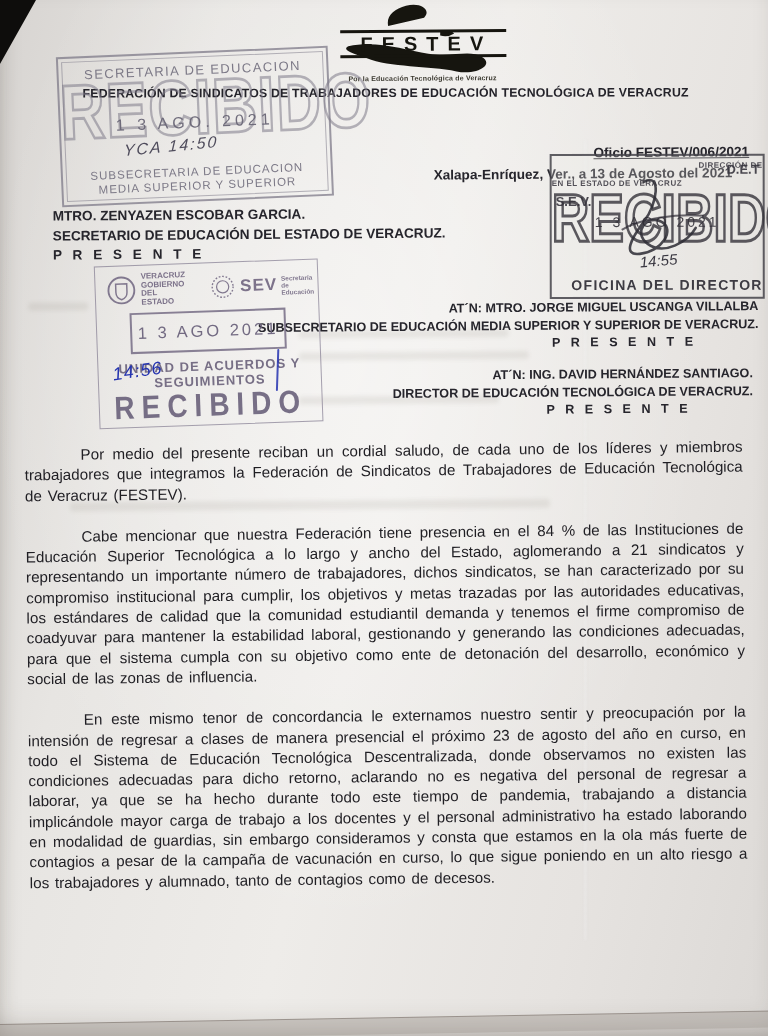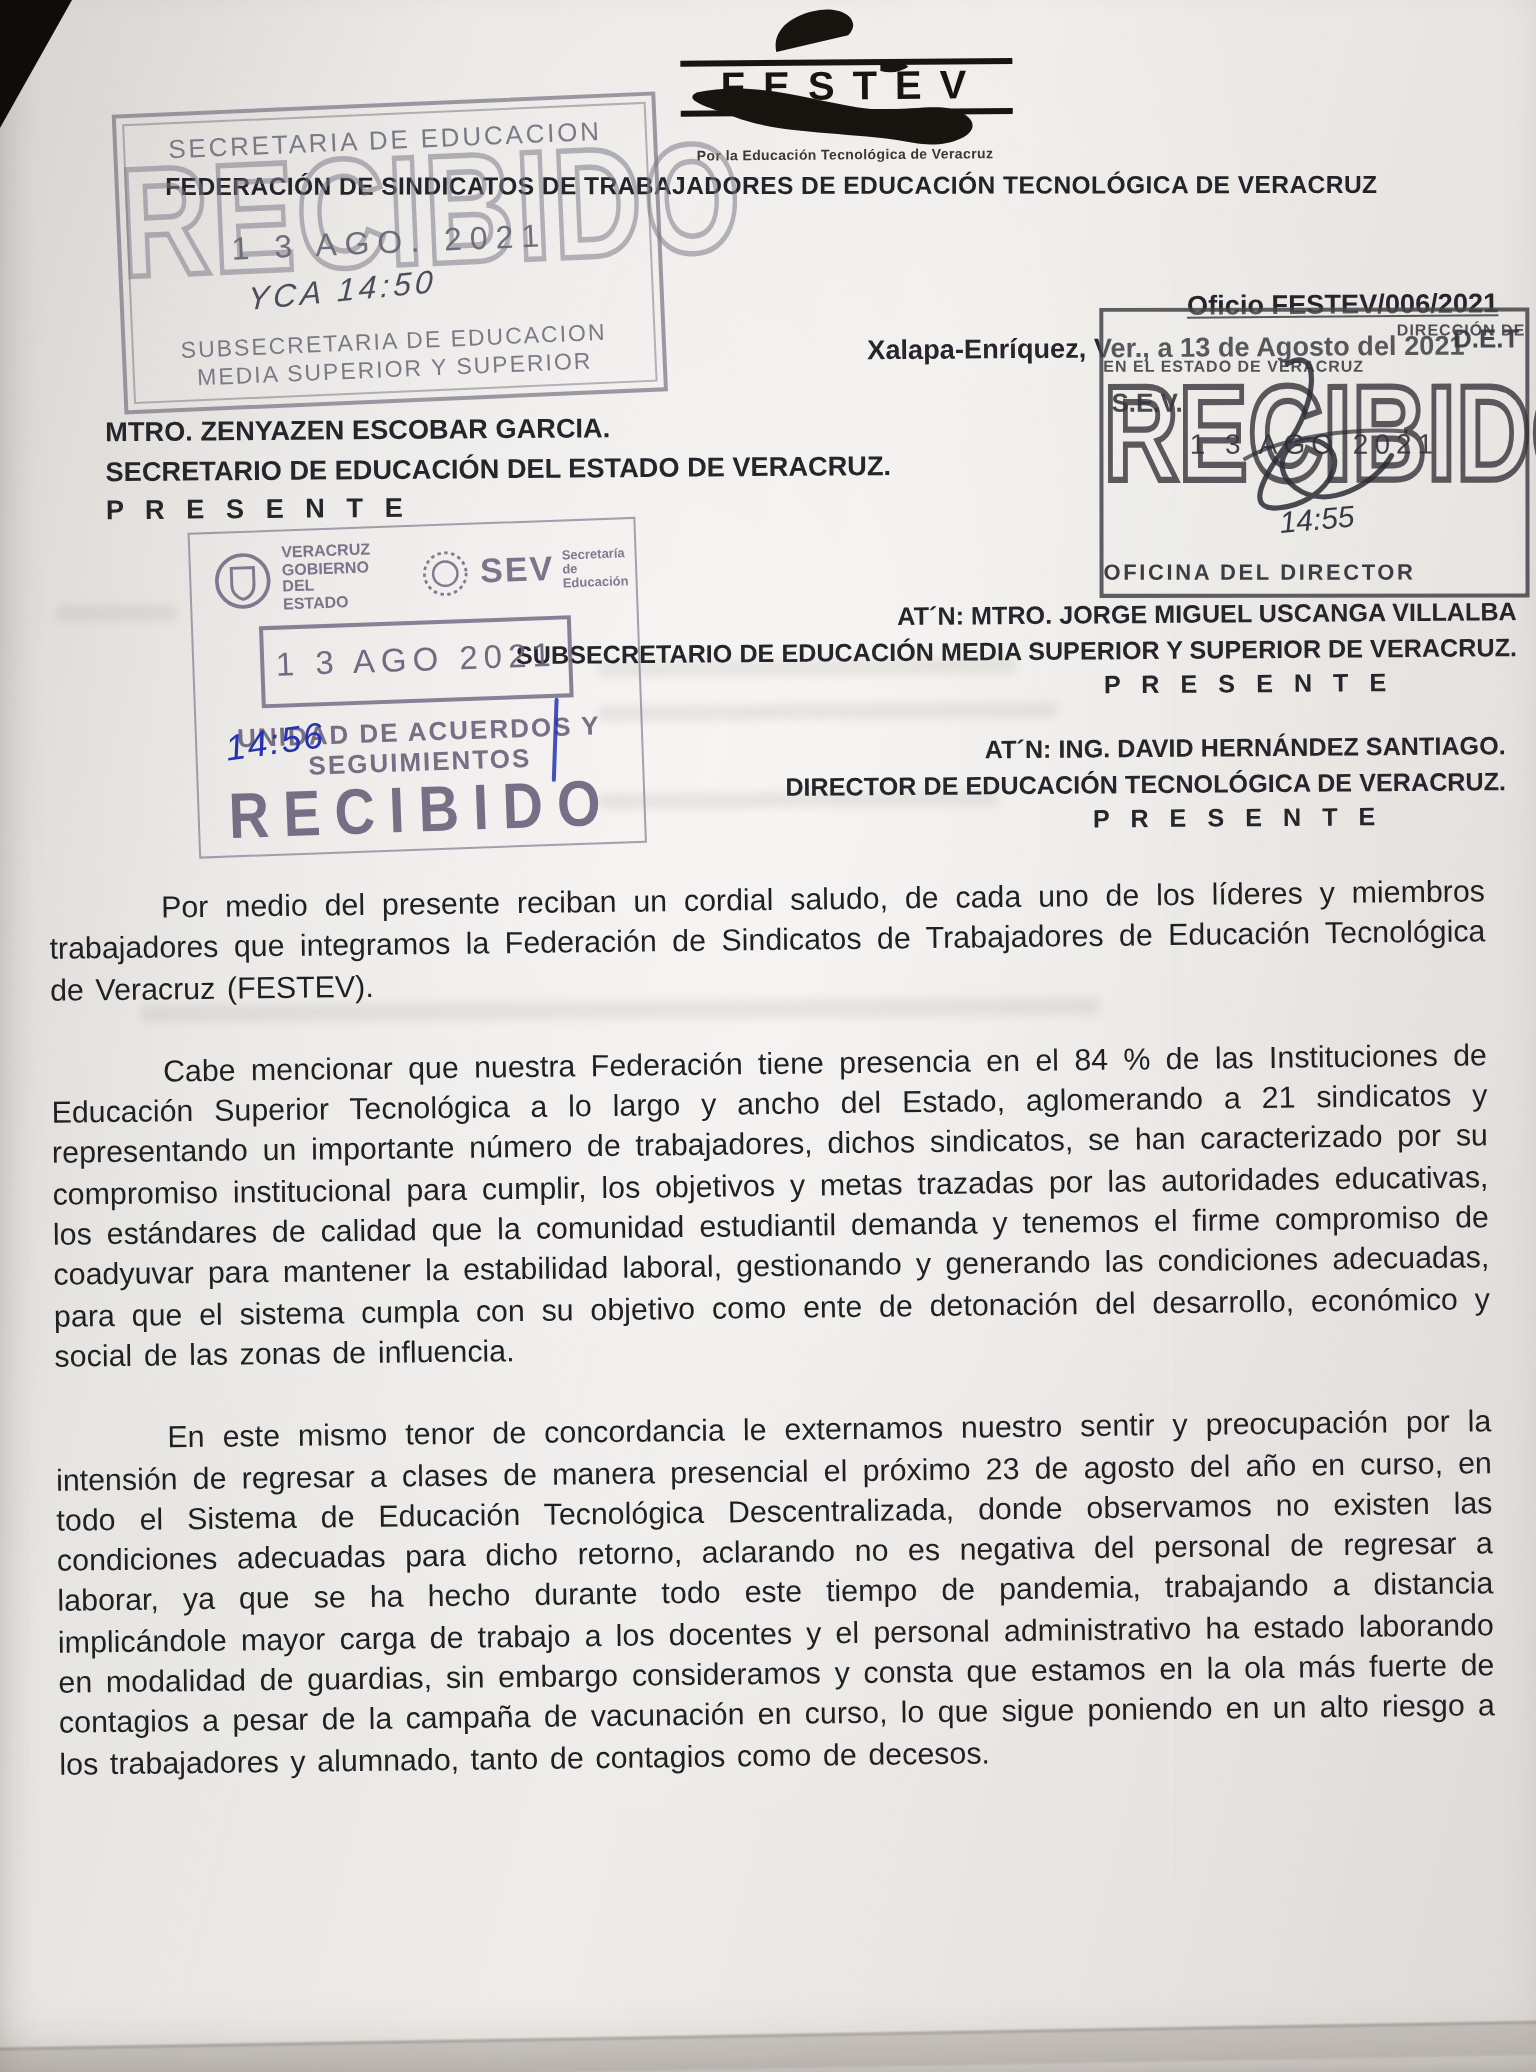--- a/index.html
+++ b/index.html
@@ -110,21 +110,21 @@
   .stamp-det .d-sev{position:absolute;top:6px;left:4px;font-size:13px;font-weight:700;color:rgba(55,53,62,.9);margin-top:32px;}
   .stamp-det .d-det{position:absolute;top:6px;right:3px;font-size:13px;font-weight:700;color:rgba(55,53,62,.9);}
   .stamp-det .d-line1{position:absolute;top:5px;width:100%;text-align:right;font-size:8px;font-weight:700;letter-spacing:.5px;color:rgba(55,53,62,.85);}
   .stamp-det .d-line2{position:absolute;top:23px;width:100%;text-align:left;font-size:8px;font-weight:700;letter-spacing:.5px;color:rgba(55,53,62,.85);}
   .stamp-det .watermark{
     top:32px;font-size:52px;letter-spacing:0px;
     -webkit-text-stroke:2.4px rgba(52,50,58,.8);transform:scaleY(1.3);
   }
   .stamp-det .d-date{position:absolute;top:58px;width:100%;text-align:center;font-size:14px;letter-spacing:3px;color:rgba(52,50,58,.9);}
   .stamp-det .d-hand{position:absolute;top:96px;left:88px;font-size:15px;font-style:italic;color:#3a3842;transform:rotate(-5deg);}
-  .stamp-det .d-foot{position:absolute;bottom:4px;width:100%;text-align:left;font-size:11px;font-weight:700;letter-spacing:1.3px;color:rgba(52,50,58,.95);}
+  .stamp-det .d-foot{position:absolute;bottom:4px;width:100%;text-align:right;font-size:14px;font-weight:700;letter-spacing:1.3px;color:rgba(52,50,58,.95);}
   .stamp-det svg.sig{position:absolute;left:40px;top:14px;}
 
   
   .stamp-uas{
     left:98px;top:261px;width:224px;height:163px;
     border:1.5px solid rgba(122,113,136,.65);
     transform:rotate(-1.6deg);color:#7a7189;
   }
   .emblems{display:flex;align-items:center;gap:8px;padding:7px 8px 0 10px;}
   .emb{display:flex;align-items:center;gap:4px;}

